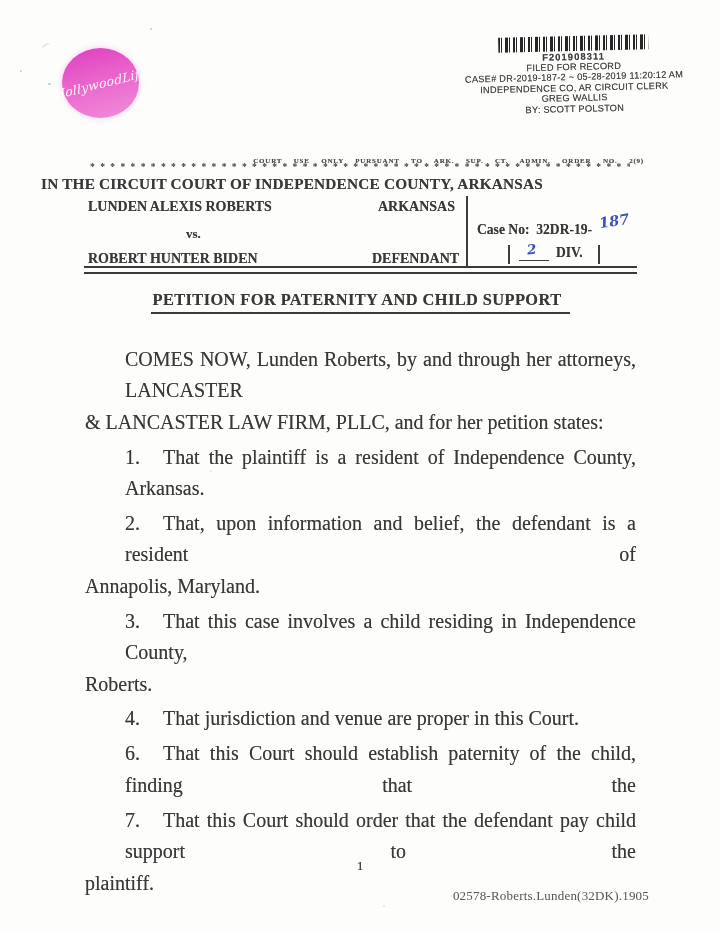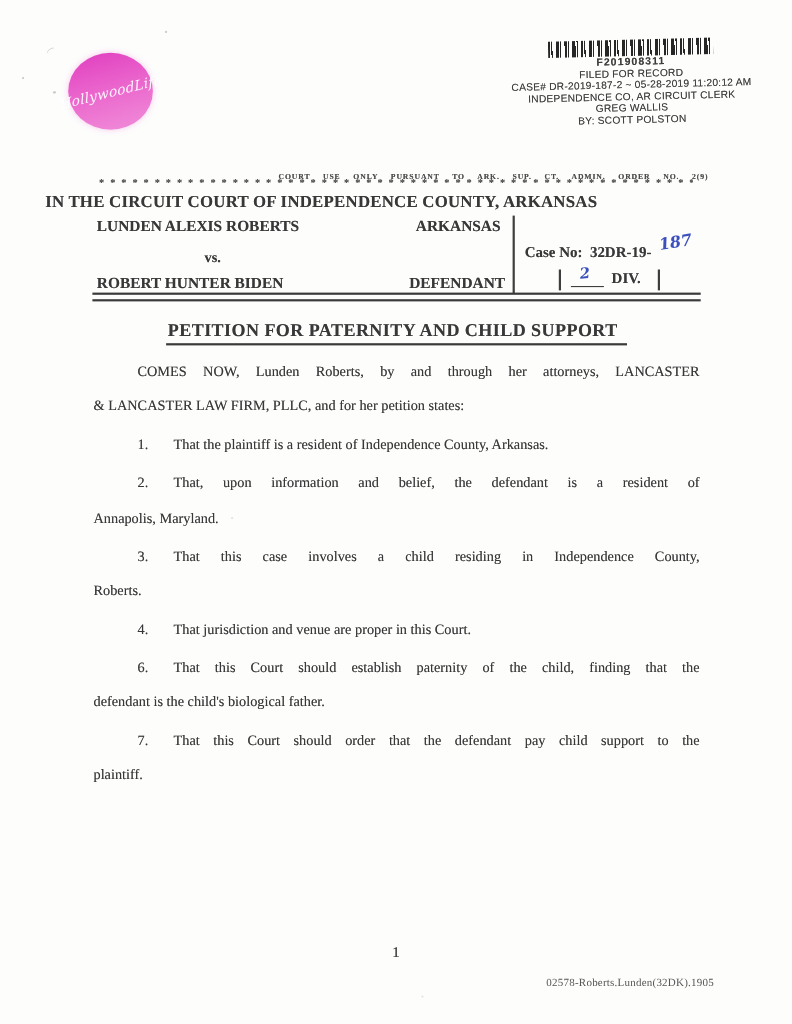--- a/index.html
+++ b/index.html
@@ -73,31 +73,31 @@
   .div-underline{position:absolute;left:519px;top:260px;width:30px;border-bottom:1.6px solid #3e3e3e;}
   .rule{position:absolute;left:84px;width:553px;background:#3a3a3a;}
 
   .doc-title-wrap{position:absolute;left:0;top:290px;width:720px;text-align:center;}
   .doc-title{
     display:inline-block;font-size:16.4px;font-weight:bold;letter-spacing:0.4px;
     border-bottom:2.4px solid #3a3a3a;padding:0 8px 2px 2px;
   }
 
   
-  .body-block{position:absolute;left:85px;top:322px;width:551px;font-size:13px;}
+  .body-block{position:absolute;left:85px;top:344px;width:551px;font-size:20px;}
   .para{margin:0 0 3.5px 0;}
   .line{line-height:31.4px;text-align:justify;}
   .line.jl{text-align-last:justify;}
   .line.first{padding-left:40px;}
   .pnum{display:inline;}
   .pgap{display:inline-block;width:23px;}
 
   .page-number{position:absolute;left:0;top:858px;width:720px;text-align:center;font-size:13.5px;}
   .doc-id{
-    position:absolute;right:71px;top:888px;font-size:10px;color:#555;
+    position:absolute;right:71px;top:888px;font-size:13px;color:#555;
     letter-spacing:0.2px;
   }
 
   
   .speck{position:absolute;background:rgba(110,110,110,0.35);border-radius:50%;}
   .squiggle{
     position:absolute;width:9px;height:6px;border:0;opacity:0.45;
     border-top:1.3px solid #9a9a9a;border-radius:60% 40% 0 0;transform:rotate(-30deg);
   }
 </style>
@@ -166,21 +166,20 @@
         <div class="line first jl"><span class="pnum">3.</span><span class="pgap"></span>That this case involves a child residing in Independence County,</div>
         <div class="line">Roberts.</div>
       </div>
       <div class="para">
         <div class="line first"><span class="pnum">4.</span><span class="pgap"></span>That jurisdiction and venue are proper in this Court.</div>
       </div>
       <div class="para">
       </div>
       <div class="para">
         <div class="line first jl"><span class="pnum">6.</span><span class="pgap"></span>That this Court should establish paternity of the child, finding that the</div>
-        <div class="line">defendant is the child's biological father.</div>
       </div>
       <div class="para">
         <div class="line first jl"><span class="pnum">7.</span><span class="pgap"></span>That this Court should order that the defendant pay child support to the</div>
         <div class="line">plaintiff.</div>
       </div>
     </div>
 
   <div class="page-number ink">1</div>
   <div class="doc-id">02578-Roberts.Lunden(32DK).1905</div>
 

